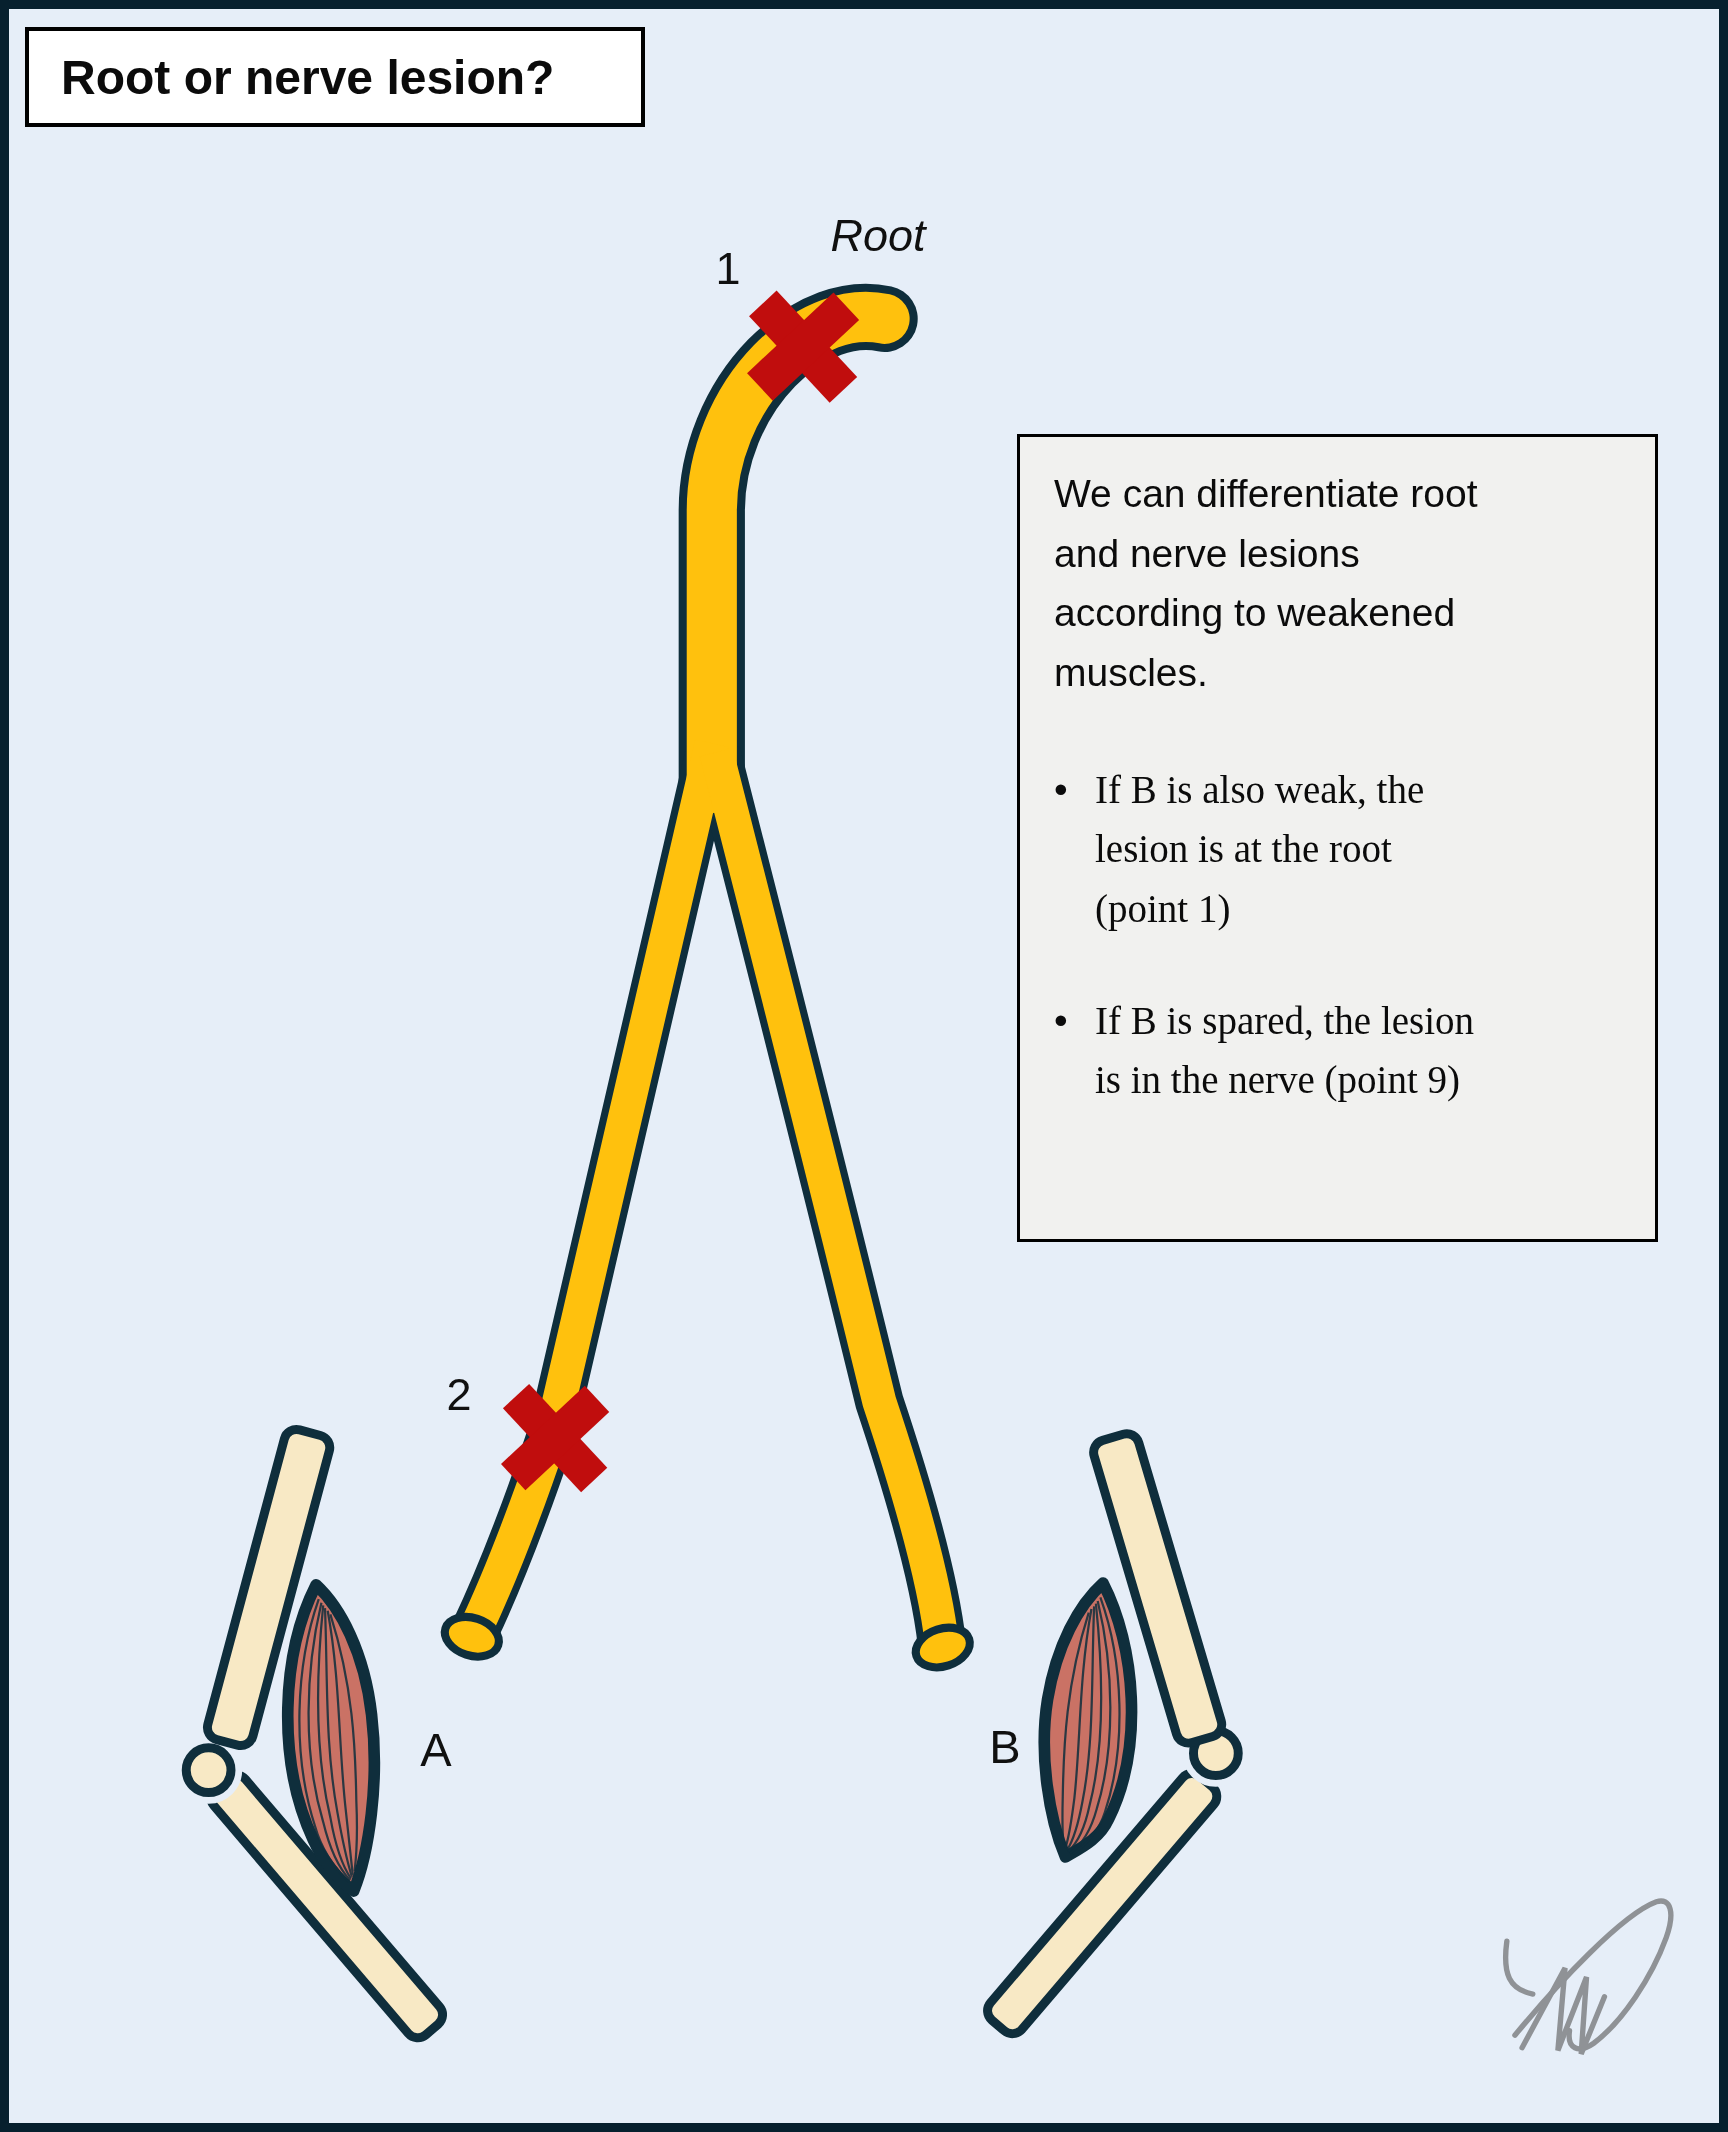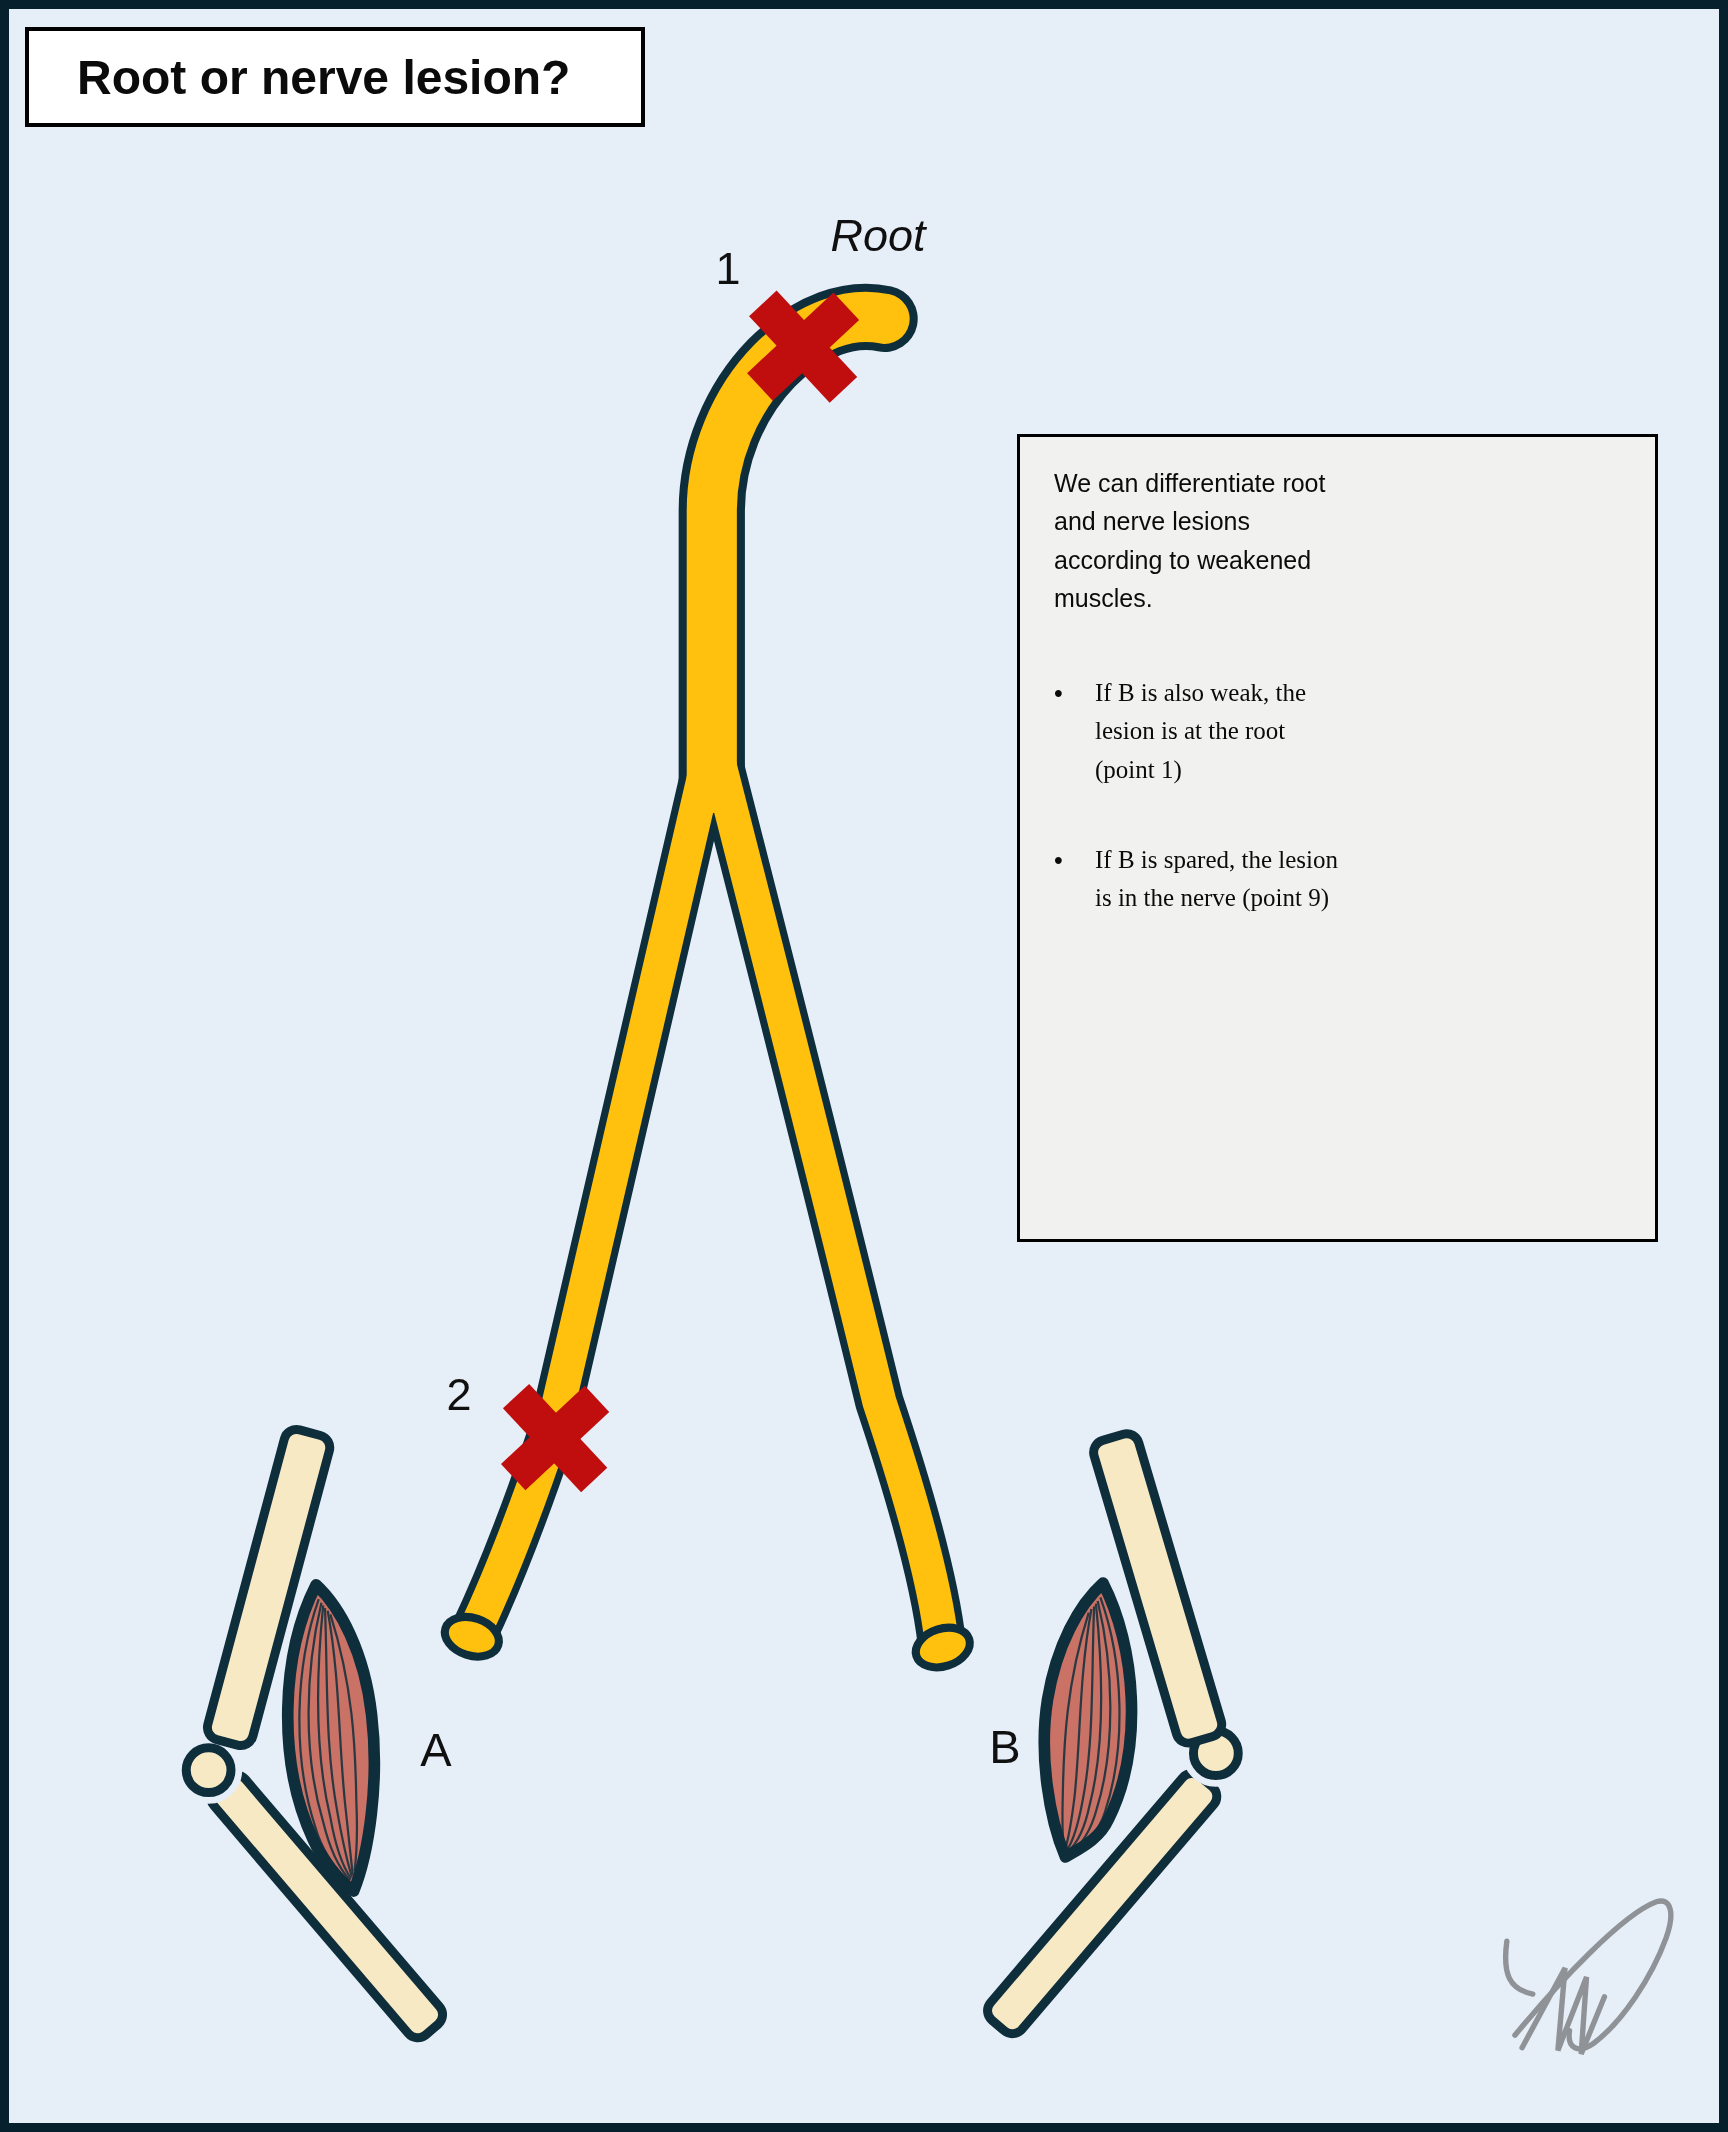--- a/index.html
+++ b/index.html
@@ -26,34 +26,34 @@
   .frame{
     position:absolute;inset:0;
     border:9px solid var(--frame);
     pointer-events:none;
     z-index:50;
   }
   .diagram-svg{position:absolute;left:0;top:0;z-index:1;}
   .title-box{
     position:absolute;left:25px;top:27px;width:620px;height:100px;
     background:#ffffff;border:4.5px solid var(--box-border);
-    display:flex;align-items:center;padding-left:48px;
+    display:flex;align-items:center;padding-left:32px;
     z-index:10;
   }
   .title-box h1{
     font-size:48px;font-weight:700;color:var(--text-color);
     letter-spacing:0px;
   }
   .info-box{
     position:absolute;left:1017px;top:434px;width:641px;height:808px;
     background:var(--info-box-bg);border:3.6px solid var(--box-border);
     padding:27px 34px 27px 34px;
     z-index:10;
     color:var(--text-color);
-    font-size:25px;line-height:1.53;
+    font-size:39px;line-height:1.53;
   }
   .info-box .para{white-space:pre-line;}
   .info-box .para-1{margin-bottom:57px;}
   .info-box .para-2{margin-bottom:56px;}
   .bullet-item{display:flex;margin-bottom:52px;}
   .bullet-marker{width:41px;flex:0 0 41px;}
   .bullet-text{flex:1;white-space:pre-line;font-family:Liberation Serif, serif;}
   .float-label{
     position:absolute;transform:translate(-50%,-50%);
     font-size:45px;color:#101010;z-index:10;white-space:nowrap;

